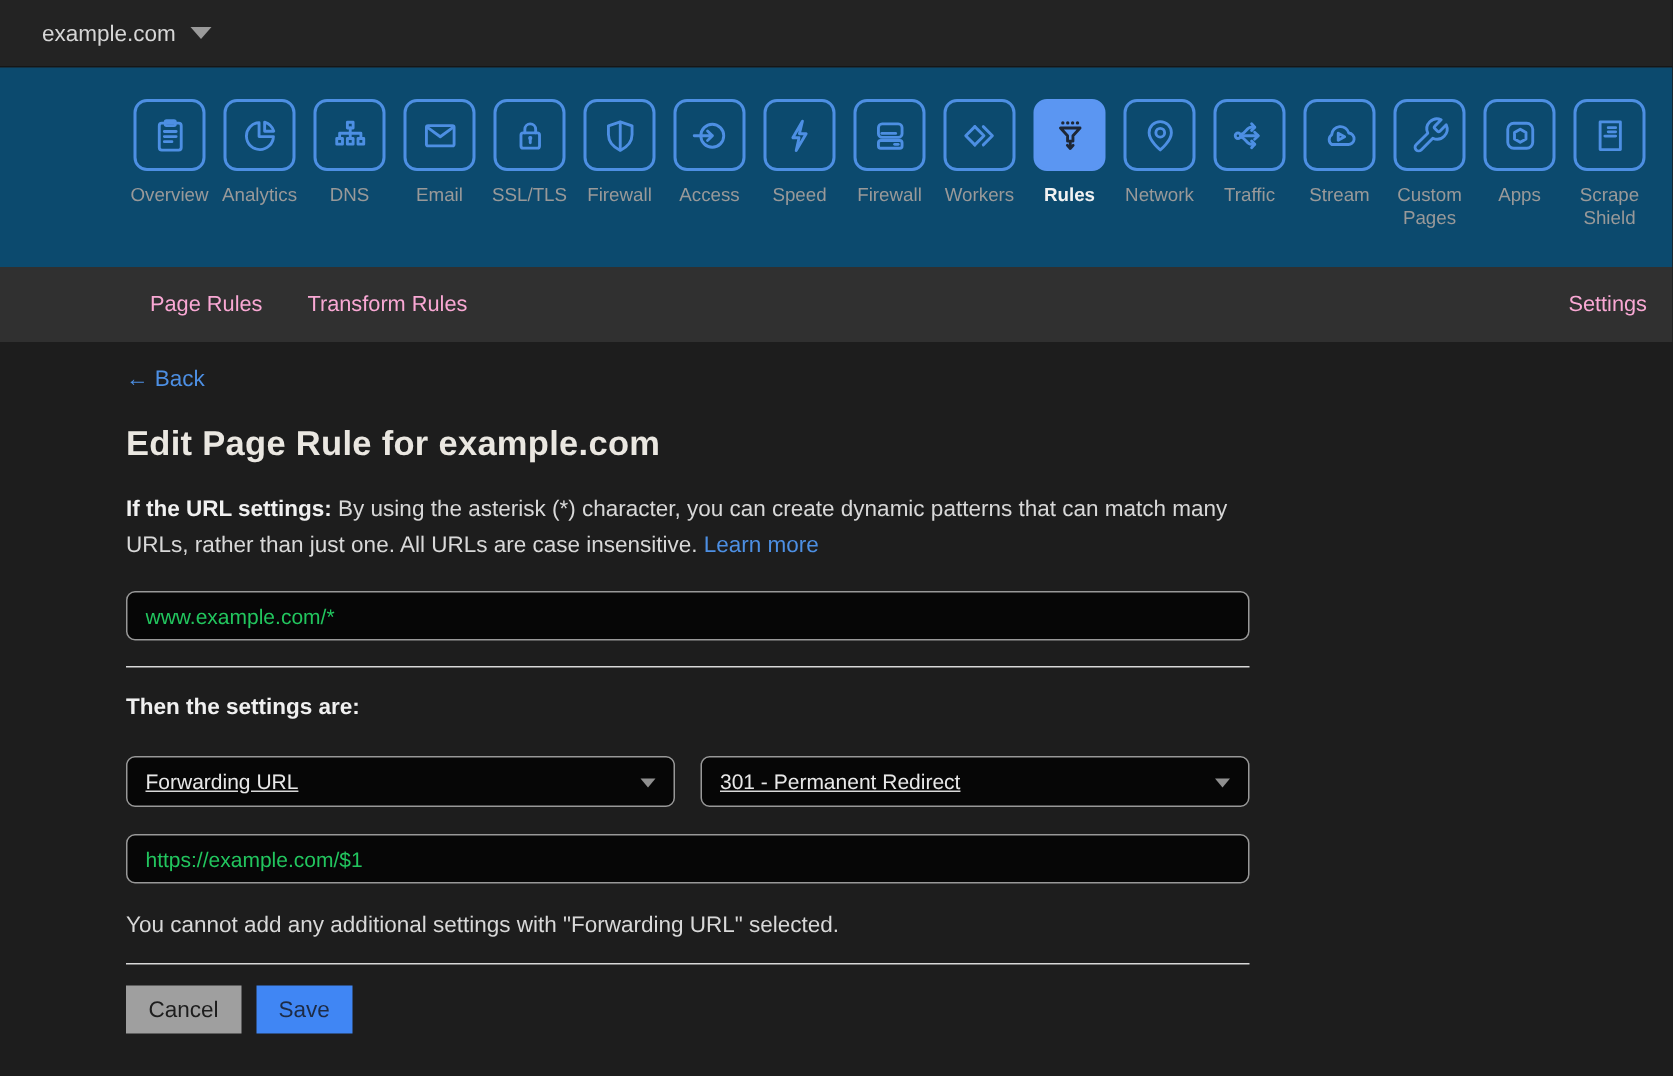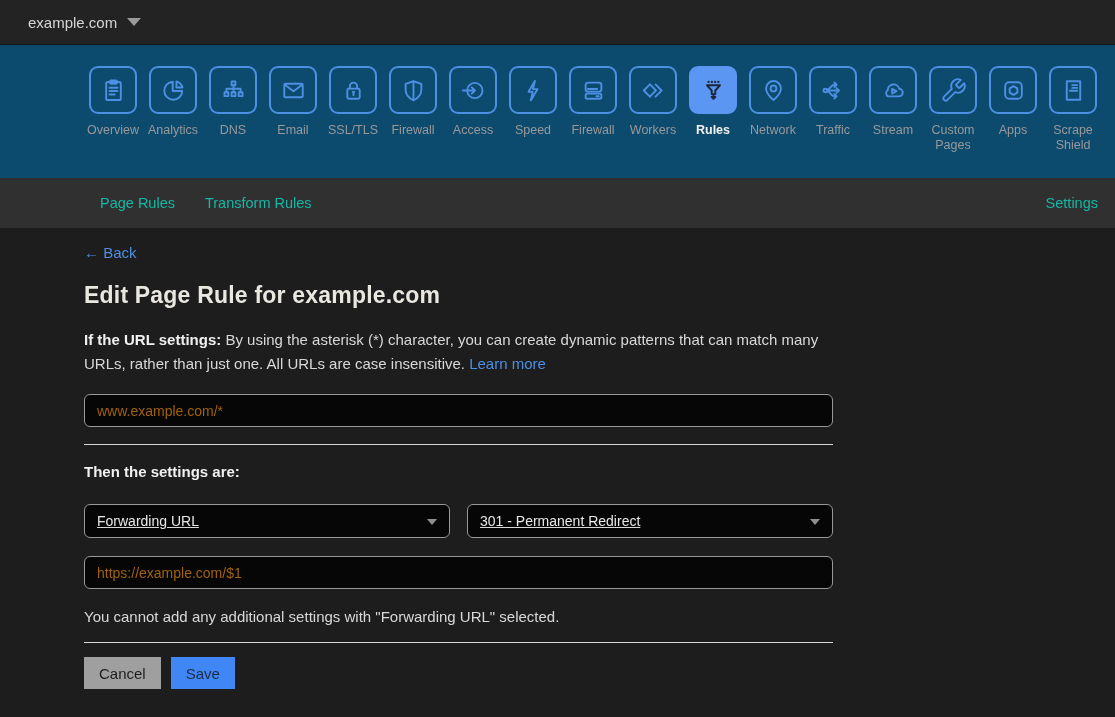--- a/index.html
+++ b/index.html
@@ -37,36 +37,36 @@
   .nav-tile svg { width:27px; height:27px; }
   .nav-label {
     width:72px; margin-left:-12px; margin-top:9px;
     text-align:center; font-size:12.5px; line-height:15px; color:#999;
   }
   .nav-label.active { color:#f2f2f2; font-weight:bold; }
   
   .subnav {
     height:50px; background:#303030;
     display:flex; align-items:center;
-    padding:0 17px 0 100px; font-size:14.5px; color:#14b8a6;
+    padding:0 17px 0 100px; font-size:14.5px; color:#f9a8d4;
   }
   .subnav-item { margin-right:30px; cursor:pointer; }
   .subnav-right { margin-left:auto; cursor:pointer; }
   
   .main { padding:16px 0 0 84px; }
   .content { width:749px; }
   .back-link { color:var(--accent,#4d8fe3); font-size:15px; text-decoration:none; display:inline-block; cursor:pointer; }
   .page-title { margin-top:20px; font-size:23px; font-weight:bold; color:#eae7e1; letter-spacing:0.2px; }
   .intro { margin-top:19px; font-size:15px; line-height:24px; color:#d8d8d8; }
   .intro b { color:#f0f0f0; }
   .link { color:var(--accent,#4d8fe3); text-decoration:none; cursor:pointer; }
   .text-input {
     margin-top:18px; width:749px; height:33px;
     background:#060606; border:1px solid #989898; border-radius:6px;
-    color:#a16207; font-size:14px; padding:0 12px;
+    color:#22c55e; font-size:14px; padding:0 12px;
     font-family:"Liberation Sans","DejaVu Sans",sans-serif;
     outline:none; display:block;
   }
   .divider { border:none; border-top:1px solid #d8d8d8; margin-top:17px; width:749px; }
   .section-heading { margin-top:18px; font-size:15px; font-weight:bold; color:#f0f0f0; }
   .select-row { margin-top:24px; display:flex; gap:17px;text-decoration:underline; }
   .select-box {
     position:relative; width:366px; height:34px;
     background:#060606; border:1px solid #989898; border-radius:6px;
     display:flex; align-items:center; padding:0 30px 0 12px;

